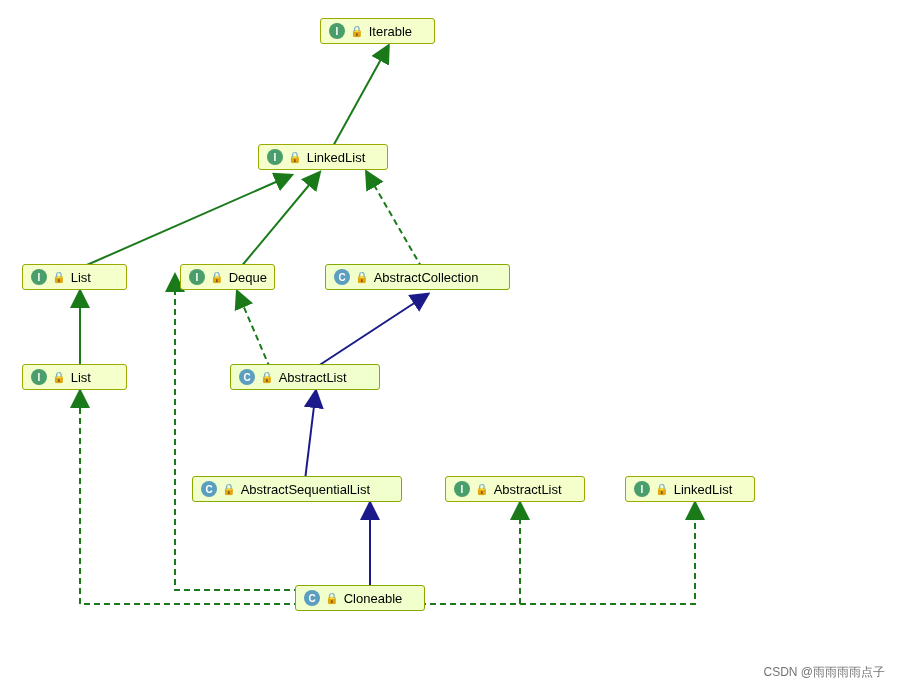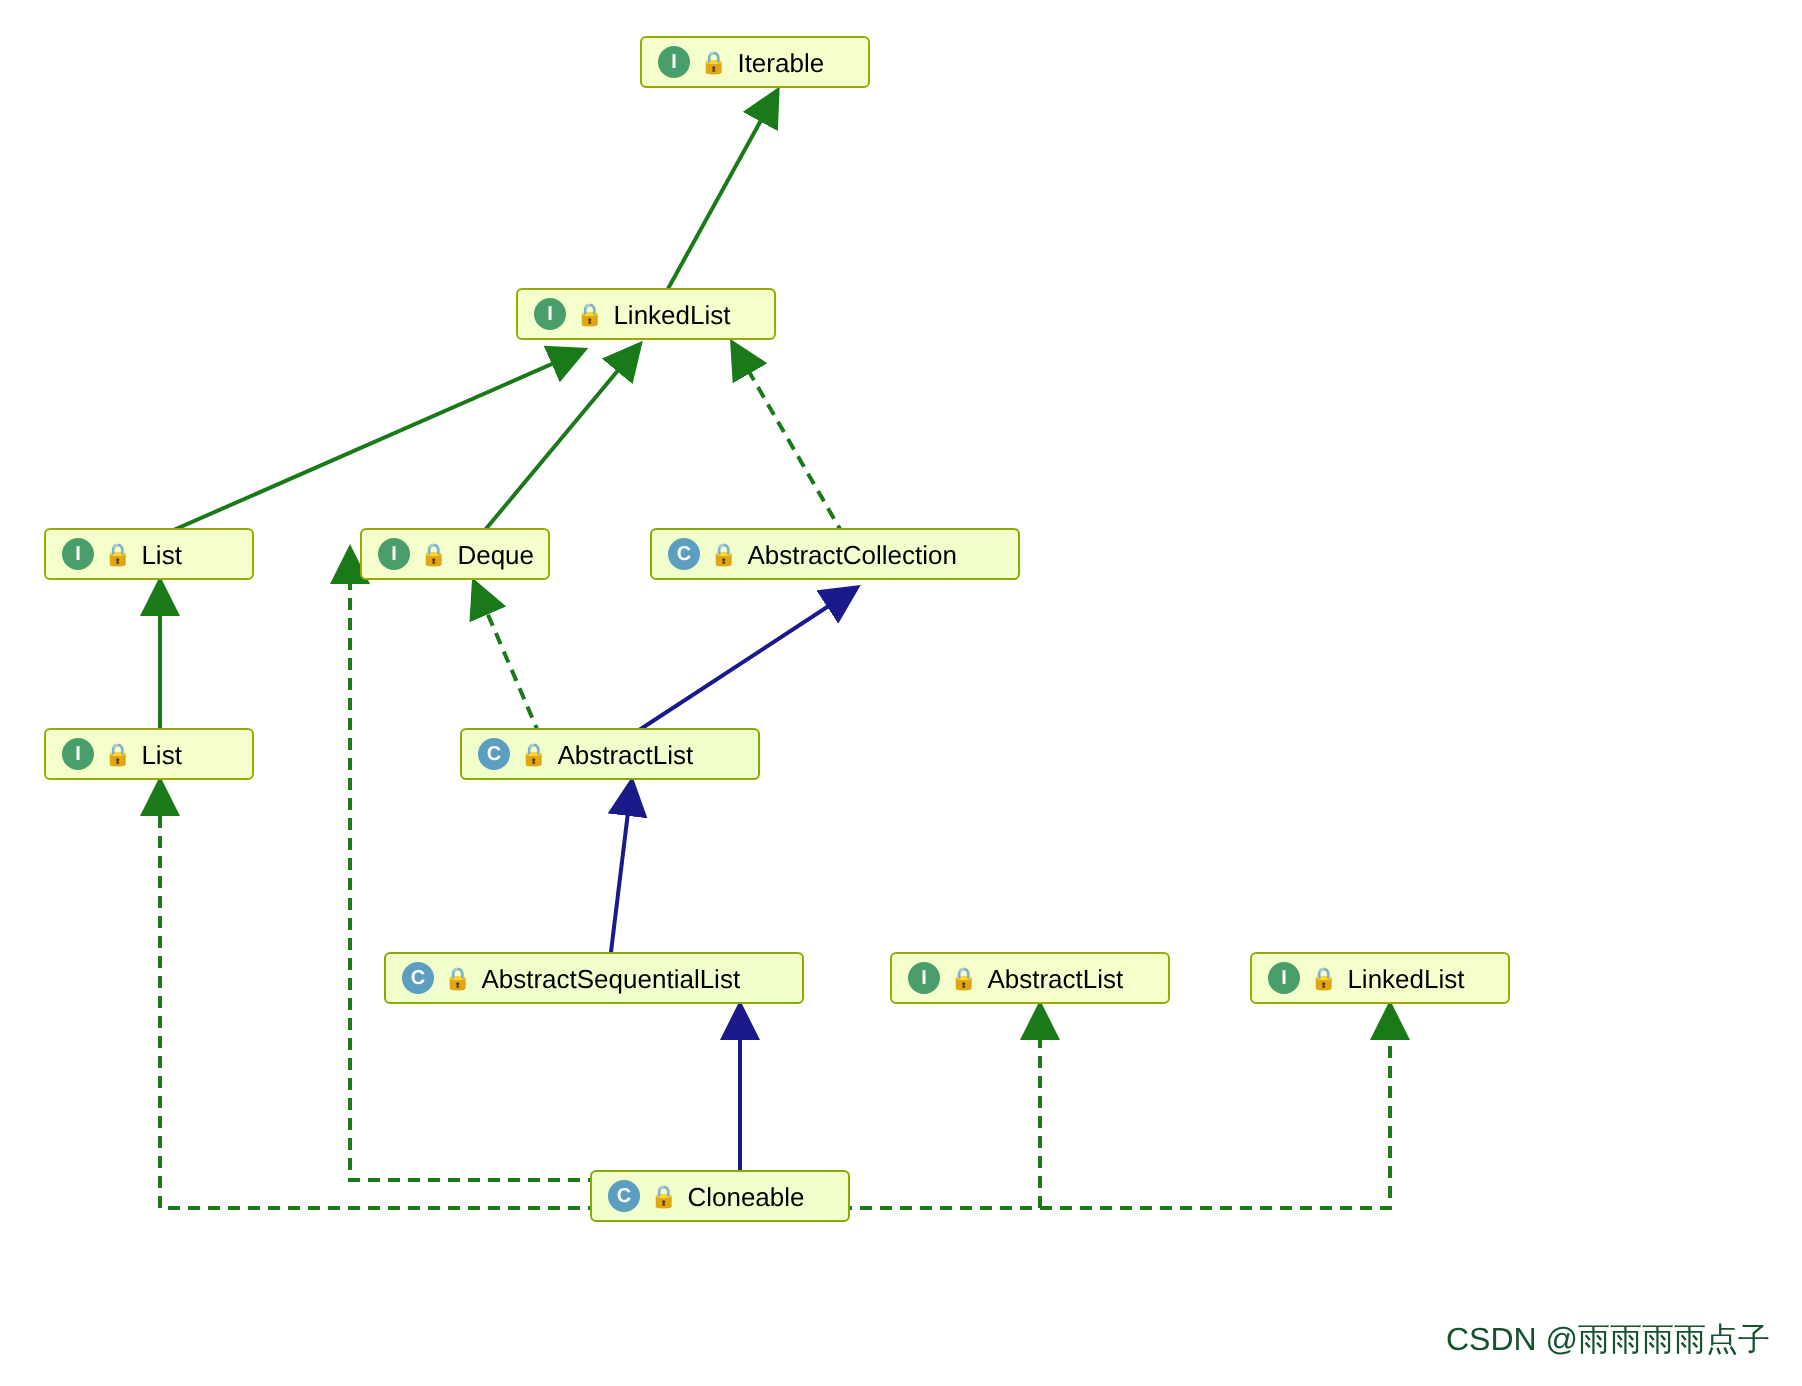--- a/index.html
+++ b/index.html
@@ -62,22 +62,22 @@
       top: 0;
       left: 0;
       width: 901px;
       height: 693px;
       pointer-events: none;
     }
     .watermark {
       position: absolute;
       bottom: 12px;
       right: 16px;
-      color: #14532d;
-      font-size: 16px;
+      color: #737373;
+      font-size: 12px;
     }
   </style>
 </head>
 <body>
 
 <div class="diagram-container">
 
   <svg class="arrows">
 
     <defs>

